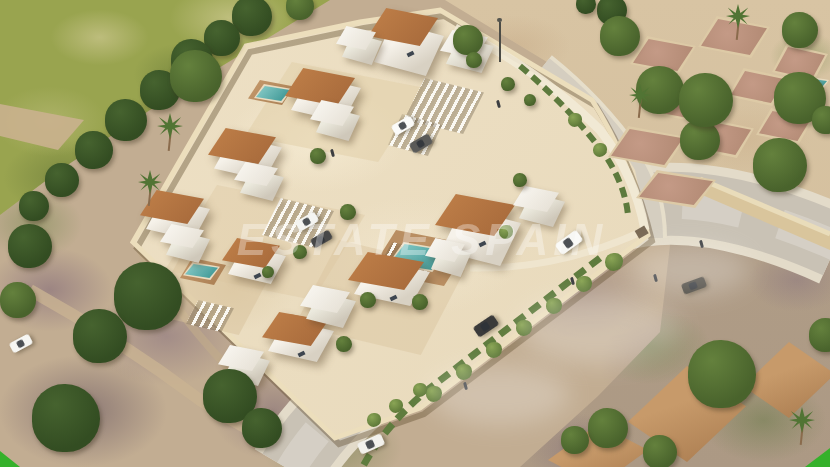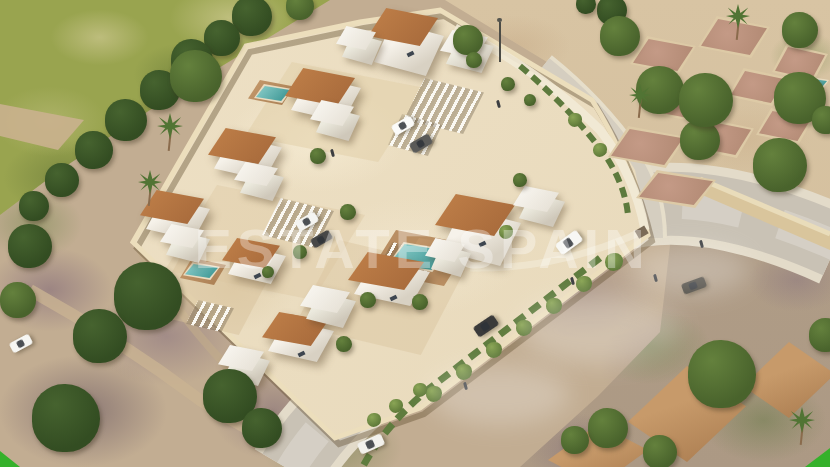--- a/index.html
+++ b/index.html
@@ -45,23 +45,23 @@
       linear-gradient(#b3a089,#ac9984);}
   #zone-compound{left:0;top:0;width:100%;height:100%;
     clip-path:polygon(16.02% 51.82%,29.64% 9.85%,43.37% 4.71%,53.01% 2.14%,71.33% 21.41%,76.51% 36.4%,78.07% 50.32%,67.47% 64.67%,50.6% 87.37%,40.36% 93.79%);
     background:
       radial-gradient(120px 70px at 38% 30%, rgba(246,236,212,.8), transparent 75%),
       radial-gradient(140px 80px at 50% 55%, rgba(242,231,207,.7), transparent 75%),
       radial-gradient(90px 60px at 28% 62%, rgba(222,203,166,.6), transparent 70%),
       linear-gradient(135deg,#eee1c6,#e7d8b9);}
   svg.layer{left:0;top:0;}
   #objects div{position:absolute;}
-  #watermark{left:422px;top:248px;transform:translate(-50%,-50%);
-    font-size:56px;font-weight:bold;letter-spacing:5px;white-space:nowrap;
-    color:rgba(255,255,255,.34);}
+  #watermark{left:422px;top:240px;transform:translate(-50%,-50%);
+    font-size:44px;font-weight:bold;letter-spacing:5px;white-space:nowrap;
+    color:rgba(255,255,255,.34);font-style:italic;}
   .corner{bottom:0;width:20px;height:16px;}
   #corner-l{left:0;clip-path:polygon(0 0,100% 100%,0 100%);}
   #corner-r{right:0;width:25px;height:19px;clip-path:polygon(100% 0,100% 100%,0 100%);}
 </style>
 </head>
 <body>
 
 <div id="canvas">
 
   <div class="zone" id="zone-hill"></div>

